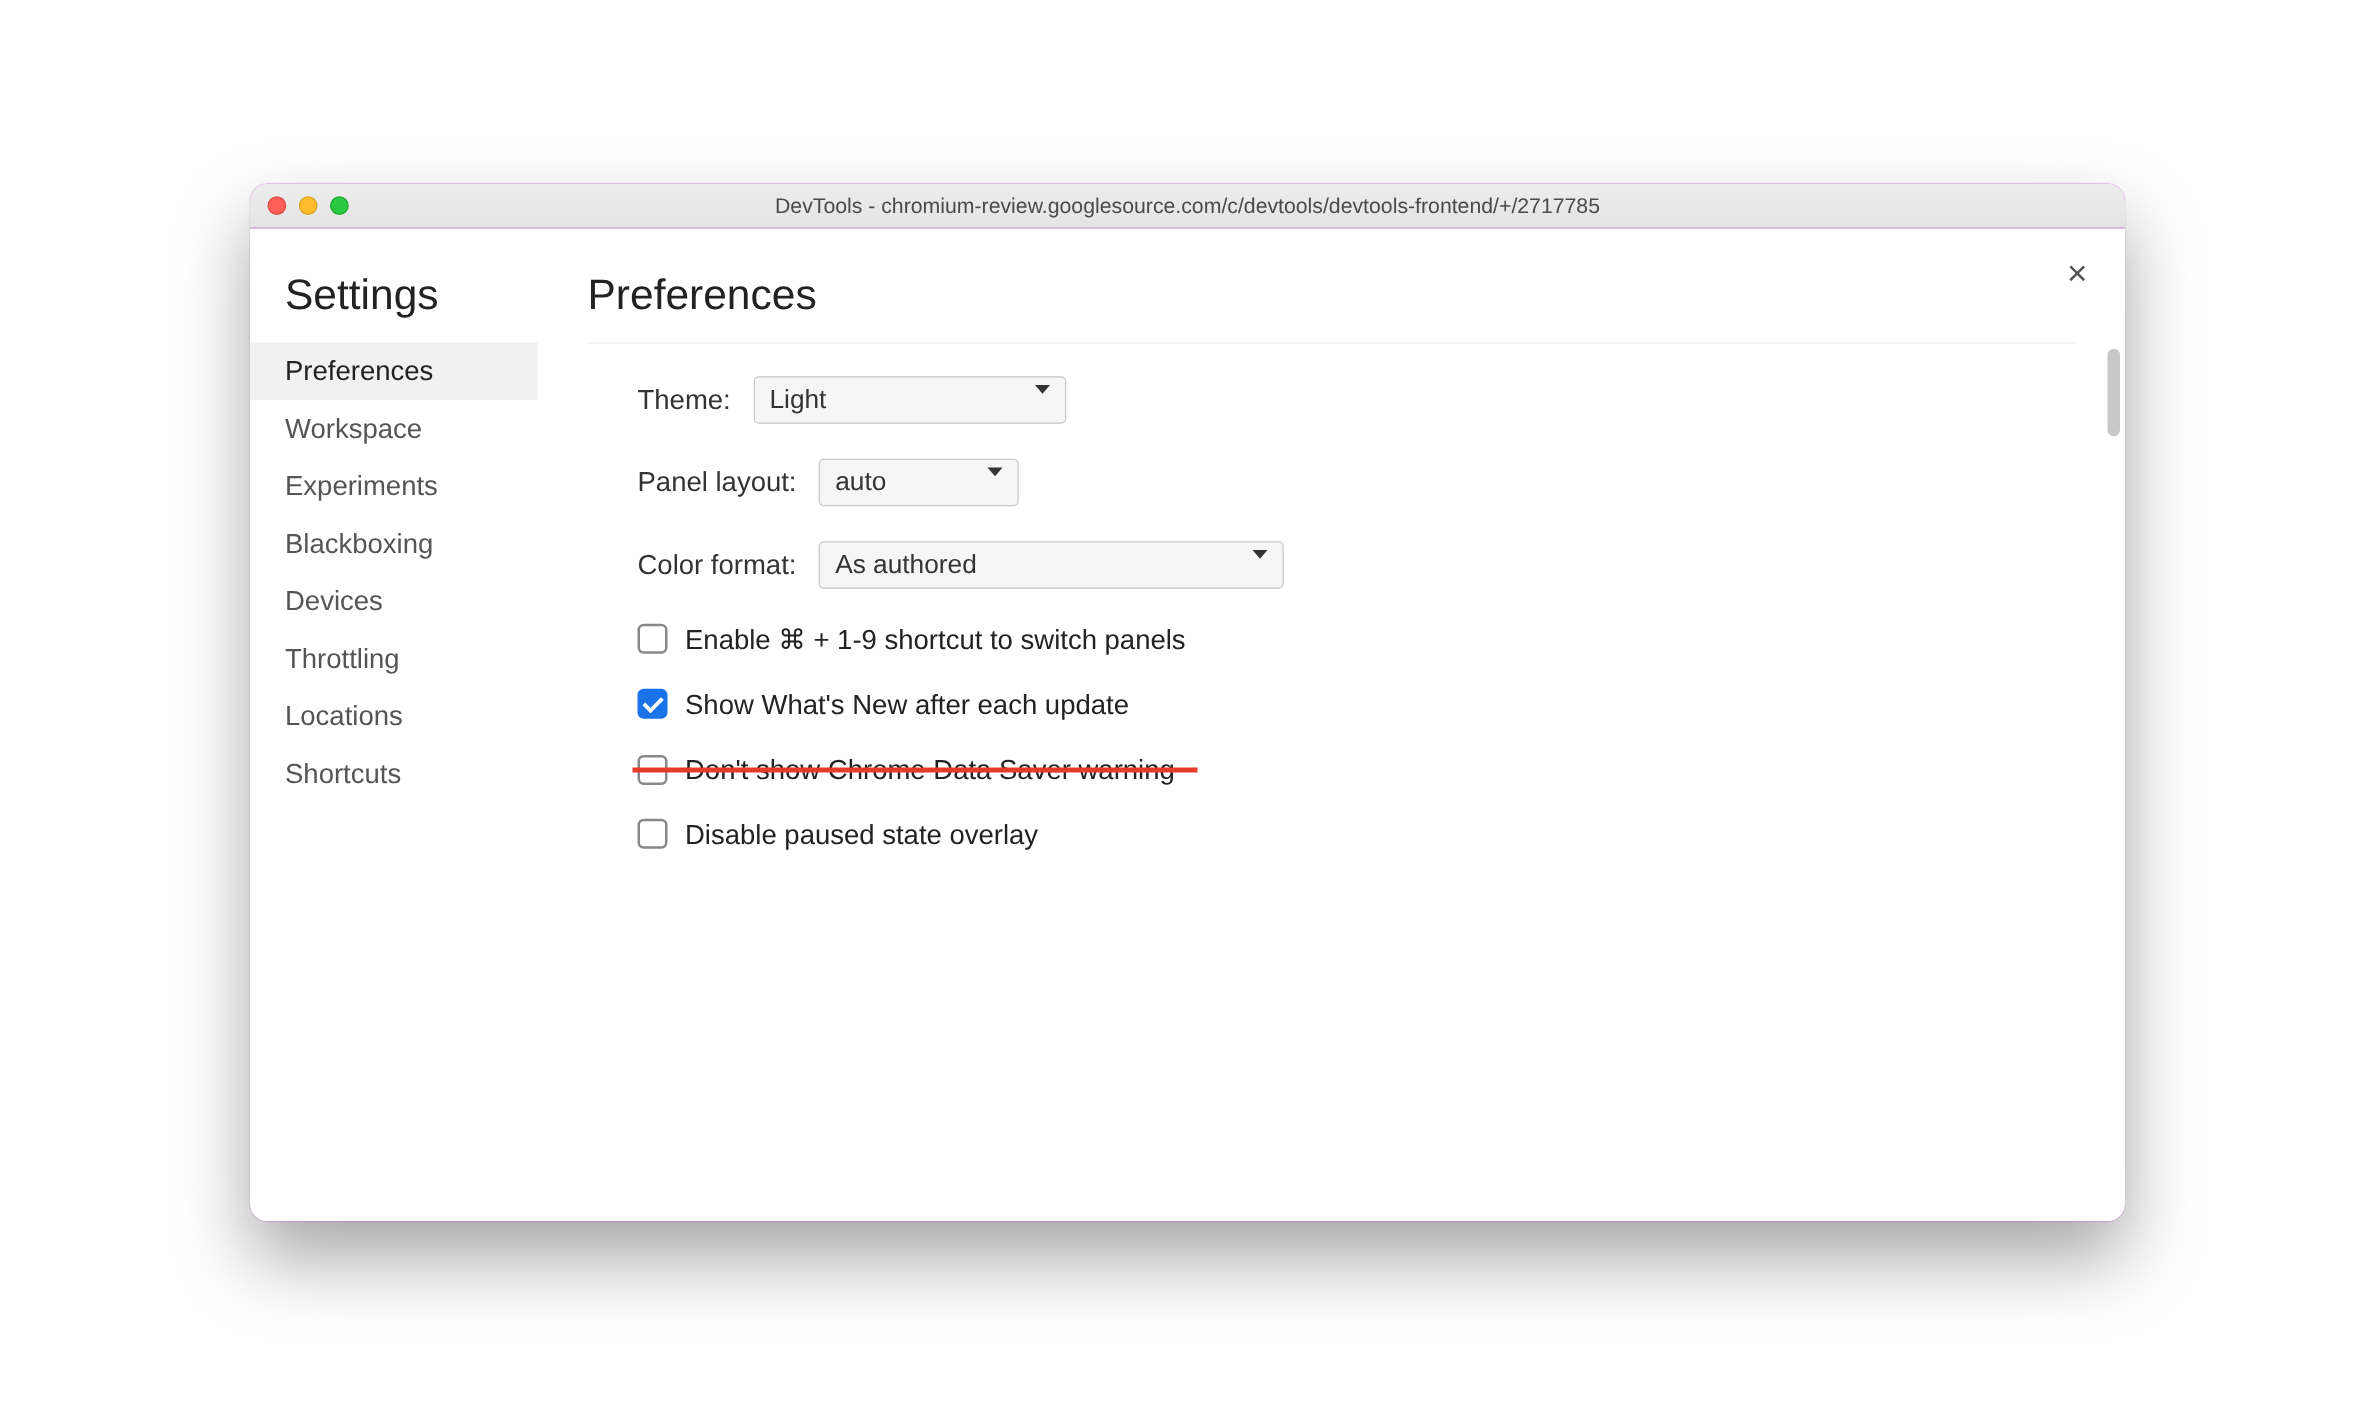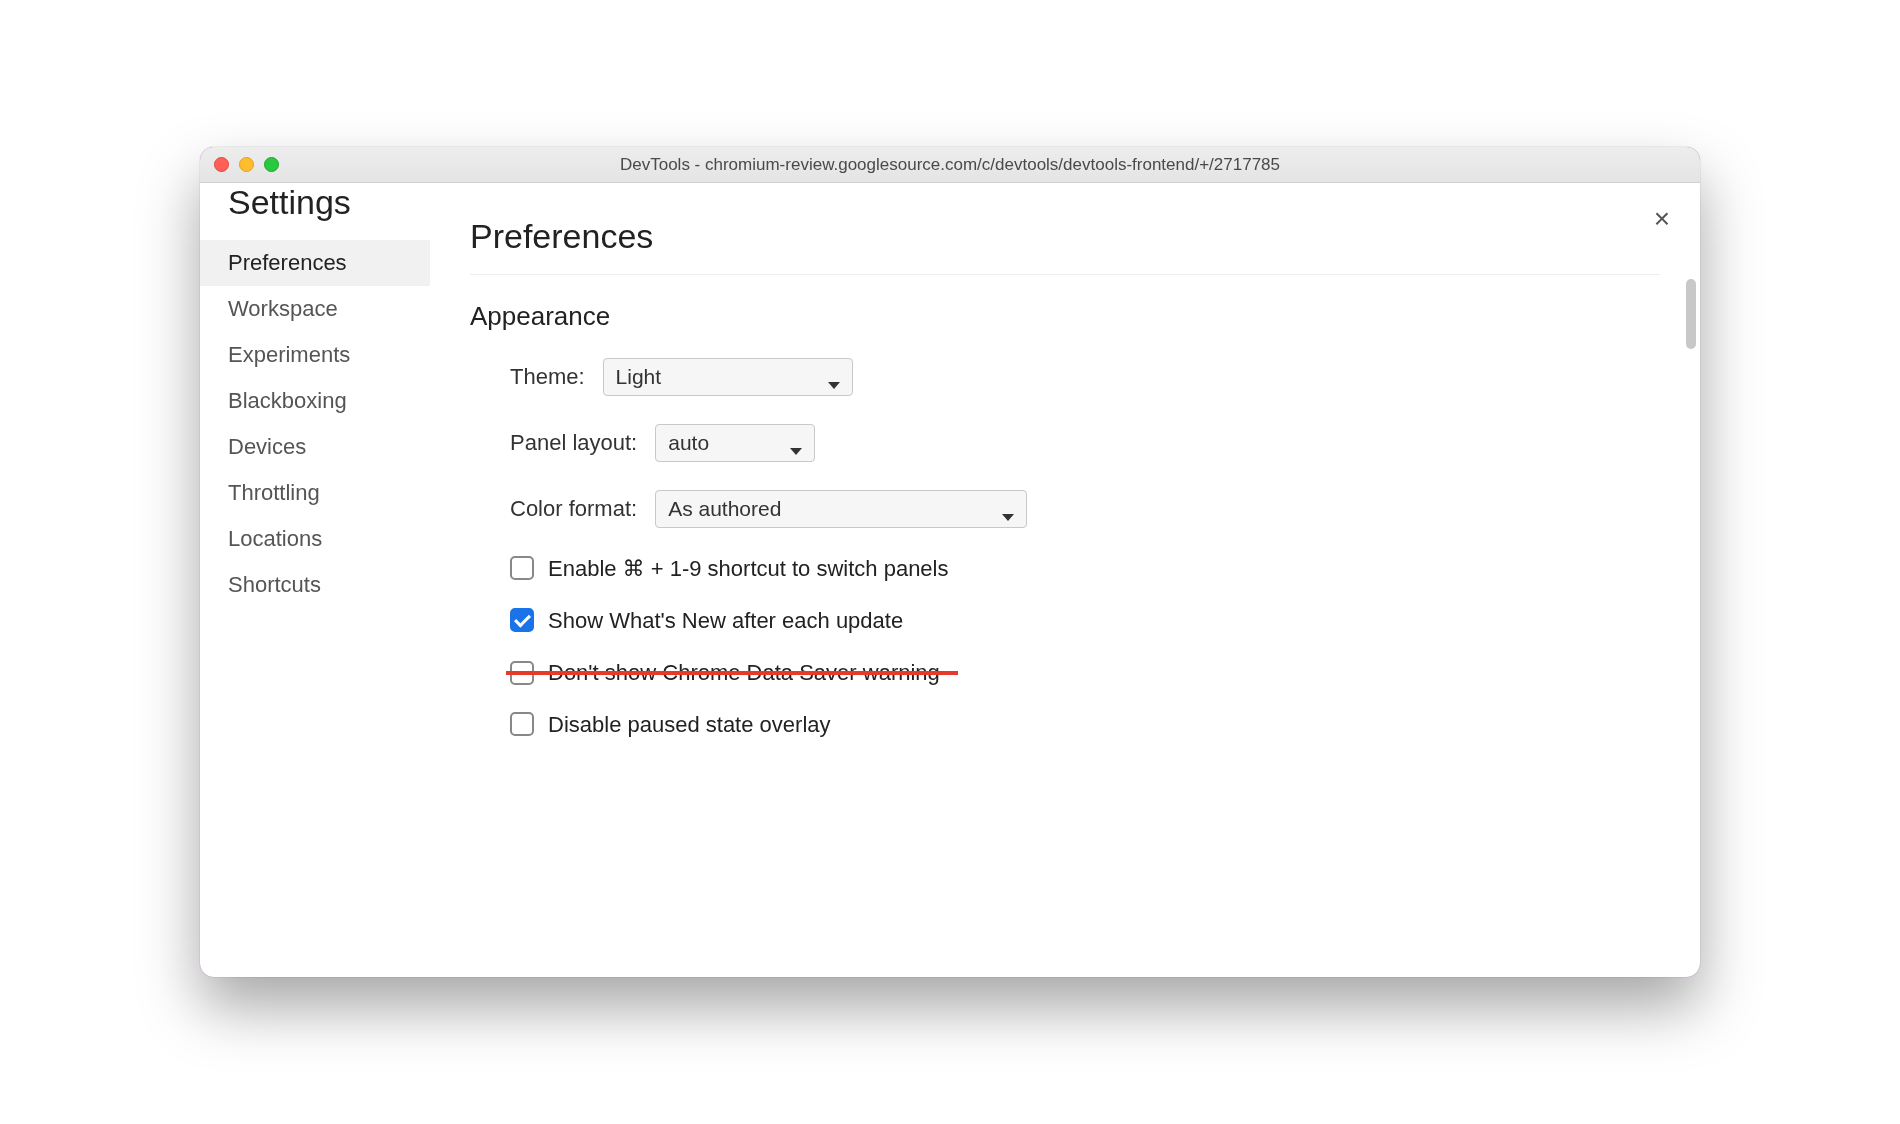--- a/index.html
+++ b/index.html
@@ -41,21 +41,21 @@
     font-size: 17px; color:#4a4a4a; pointer-events:none;
   }
   .content {
     flex:1; display:flex; position:relative; background:#fff;
   }
   .close-x {
     position:absolute; top:22px; right:30px; font-size:28px; color:#555;
     cursor:pointer; font-weight:300; line-height:1;
   }
   .sidebar {
-    width: 230px; padding-left:0;
+    width: 230px; padding-top: 34px; padding-left:0;
   }
   .sidebar h1 {
     font-size: 34px; font-weight:400; color:#222; padding-left:28px; margin-bottom:18px;
   }
   .sidebar .item {
     font-size: 22px; color:#555; padding:10px 28px; cursor:pointer;
   }
   .sidebar .item.active {
     background:#f1f1f1; color:#222;
   }
@@ -65,21 +65,21 @@
   .main h1 {
     font-size: 34px; font-weight:400; color:#222; margin-bottom:18px;
   }
   .divider { height:1px; background:#eee; margin-bottom:26px; }
   .section h2 {
     font-size:26px; font-weight:400; color:#222; margin-bottom:26px;
   }
   .row { display:flex; align-items:center; margin-bottom:28px; padding-left:40px; }
   .row label.lbl { font-size:22px; color:#333; margin-right:18px; min-width:auto; }
   .select {
-    display:inline-flex; align-items:flex-end; justify-content:space-between;
+    display:inline-flex; align-items:flex-start; justify-content:space-between;
     border:1px solid #c8c8c8; border-radius:4px; background:#f6f6f6;
     padding: 6px 12px; font-size:21px; color:#333; cursor:pointer; min-width:120px;
   }
   .select .caret {
     margin-left:22px;
     width:0;height:0;border-left:6px solid transparent;border-right:6px solid transparent;
     border-top:7px solid #333;
   }
   .select.theme { width:250px; }
   .select.layout { width:160px; }
@@ -138,21 +138,20 @@
       <div class="item">Throttling</div>
       <div class="item">Locations</div>
       <div class="item">Shortcuts</div>
     </div>
 
     <div class="main">
       <h1>Preferences</h1>
       <div class="divider"></div>
 
       <div class="section">
-        <h2>Appearance</h2>
 
         <div class="row">
           <label class="lbl">Theme:</label>
           <div class="select theme">
             <span>Light</span>
             <span class="caret"></span>
           </div>
         </div>
 
         <div class="row">

